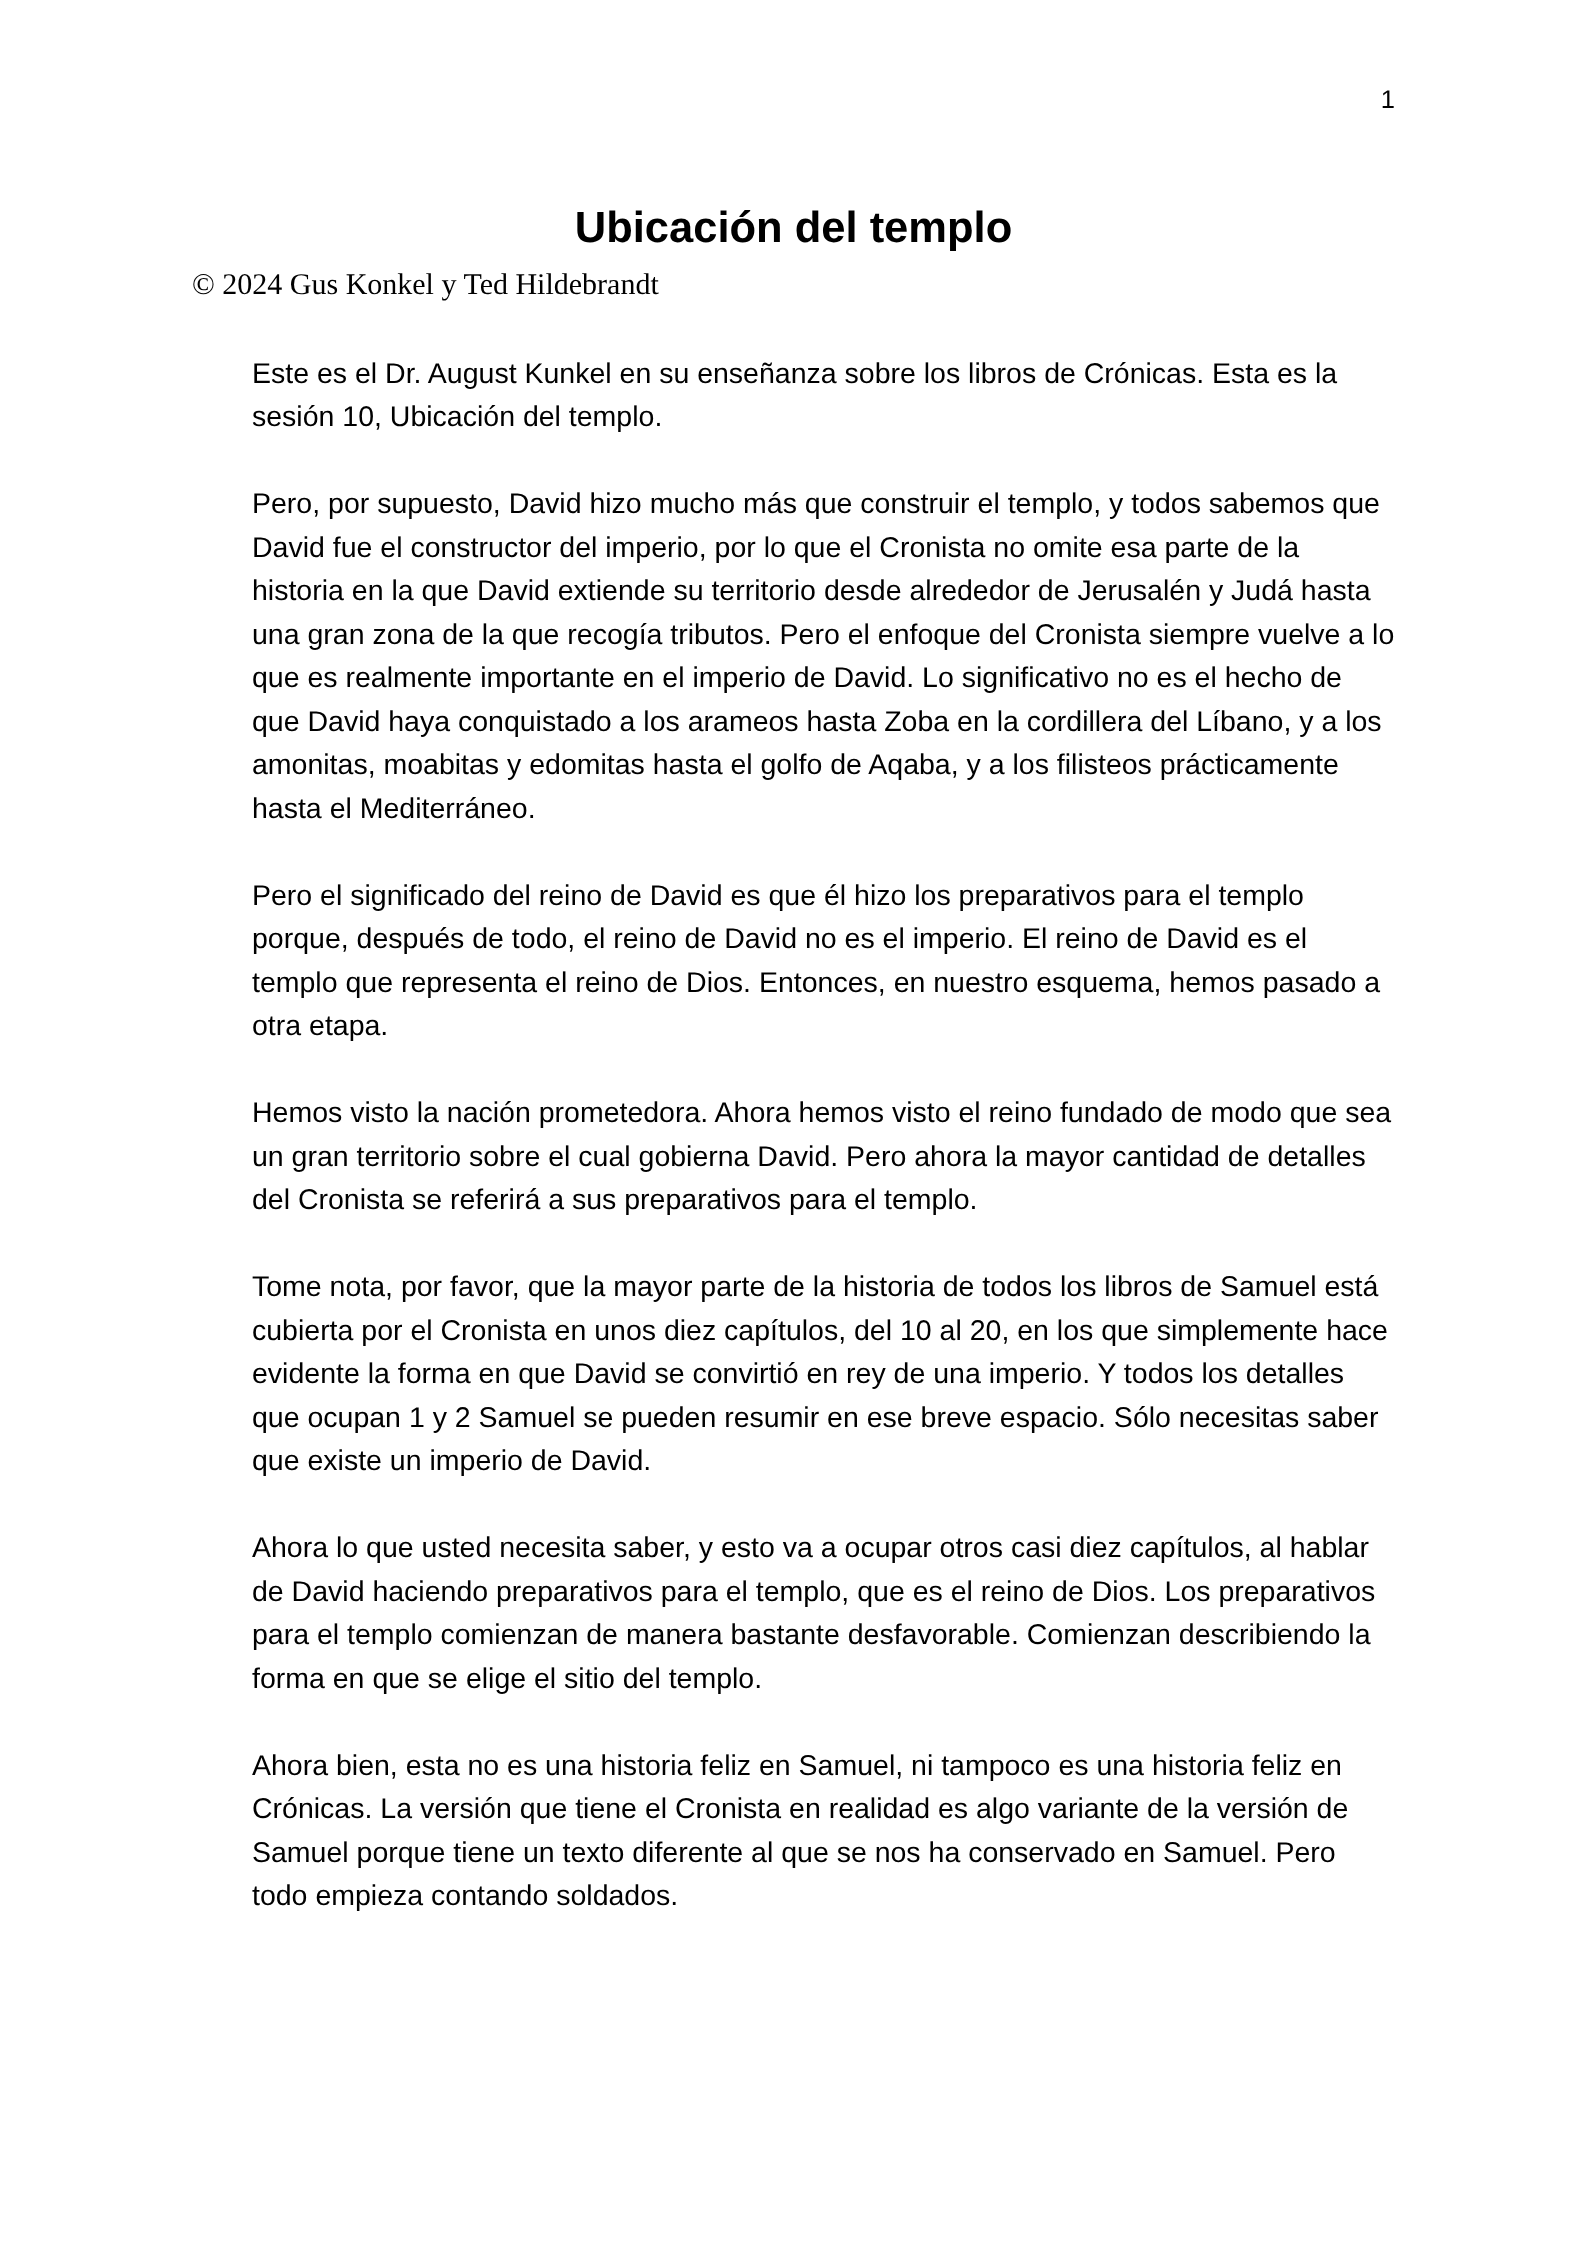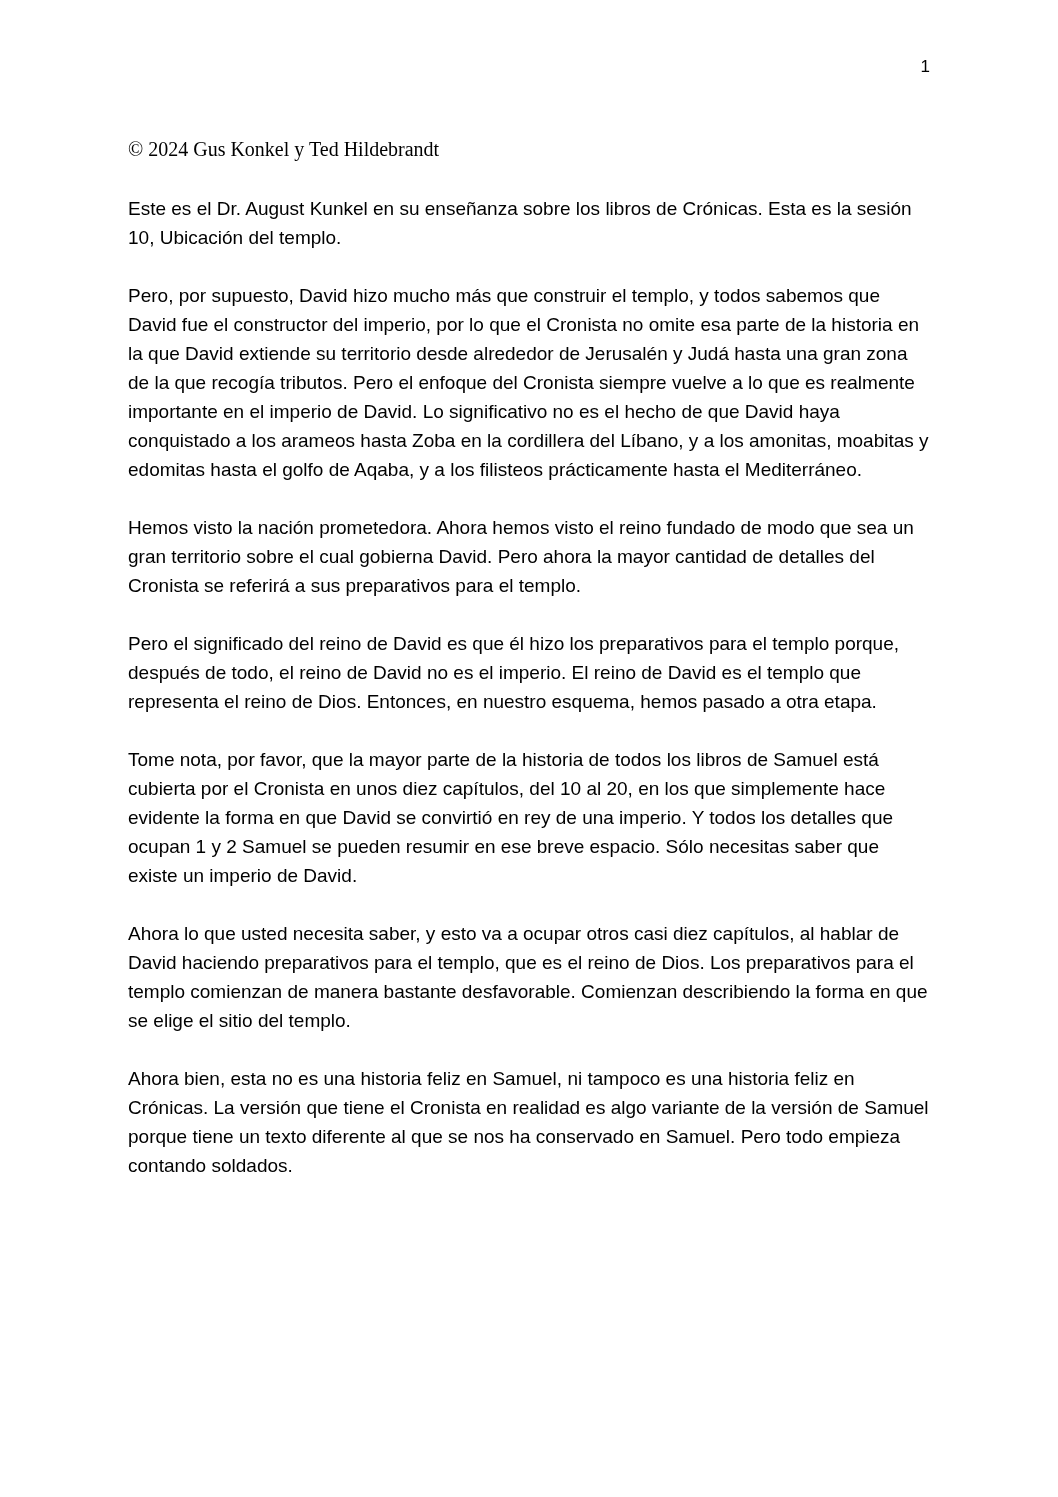--- a/index.html
+++ b/index.html
@@ -40,47 +40,49 @@
   }
   .copyright {
     text-align: left;
     font-family: "Liberation Serif", serif;
     font-size: 20px;
     line-height: 26px;
     margin: 4px 0 0 0;
   }
   .body-text {
     margin-top: 32px;
+    margin-left: 40px;
   }
   .body-text p {
     font-size: 19px;
     line-height: 29px;
     margin: 0 0 29px 0;
     text-align: left;
   }
 </style>
 </head>
 <body>
 
 <div class="page">
 
   <div class="page-number">1</div>
 
   <div class="content">
 
     <h1 class="doc-title">
+      <span style="display:block">Ubicación del templo</span>
     </h1>
 
     <div class="copyright">© 2024 Gus Konkel y Ted Hildebrandt</div>
 
     <div class="body-text">
       <p>Este es el Dr. August Kunkel en su enseñanza sobre los libros de Crónicas. Esta es la sesión 10, Ubicación del templo.</p>
       <p>Pero, por supuesto, David hizo mucho más que construir el templo, y todos sabemos que David fue el constructor del imperio, por lo que el Cronista no omite esa parte de la historia en la que David extiende su territorio desde alrededor de Jerusalén y Judá hasta una gran zona de la que recogía tributos. Pero el enfoque del Cronista siempre vuelve a lo que es realmente importante en el imperio de David. Lo significativo no es el hecho de que David haya conquistado a los arameos hasta Zoba en la cordillera del Líbano, y a los amonitas, moabitas y edomitas hasta el golfo de Aqaba, y a los filisteos prácticamente hasta el Mediterráneo.</p>
+      <p>Pero el significado del reino de David es que él hizo los preparativos para el templo porque, después de todo, el reino de David no es el imperio. El reino de David es el templo que representa el reino de Dios. Entonces, en nuestro esquema, hemos pasado a otra etapa.</p>
       <p>Hemos visto la nación prometedora. Ahora hemos visto el reino fundado de modo que sea un gran territorio sobre el cual gobierna David. Pero ahora la mayor cantidad de detalles del Cronista se referirá a sus preparativos para el templo.</p>
-      <p>Pero el significado del reino de David es que él hizo los preparativos para el templo porque, después de todo, el reino de David no es el imperio. El reino de David es el templo que representa el reino de Dios. Entonces, en nuestro esquema, hemos pasado a otra etapa.</p>
       <p>Tome nota, por favor, que la mayor parte de la historia de todos los libros de Samuel está cubierta por el Cronista en unos diez capítulos, del 10 al 20, en los que simplemente hace evidente la forma en que David se convirtió en rey de una imperio. Y todos los detalles que ocupan 1 y 2 Samuel se pueden resumir en ese breve espacio. Sólo necesitas saber que existe un imperio de David.</p>
       <p>Ahora lo que usted necesita saber, y esto va a ocupar otros casi diez capítulos, al hablar de David haciendo preparativos para el templo, que es el reino de Dios. Los preparativos para el templo comienzan de manera bastante desfavorable. Comienzan describiendo la forma en que se elige el sitio del templo.</p>
       <p>Ahora bien, esta no es una historia feliz en Samuel, ni tampoco es una historia feliz en Crónicas. La versión que tiene el Cronista en realidad es algo variante de la versión de Samuel porque tiene un texto diferente al que se nos ha conservado en Samuel. Pero todo empieza contando soldados.</p>
     </div>
 
   </div>
 
 </div>
 
 </body></html>

